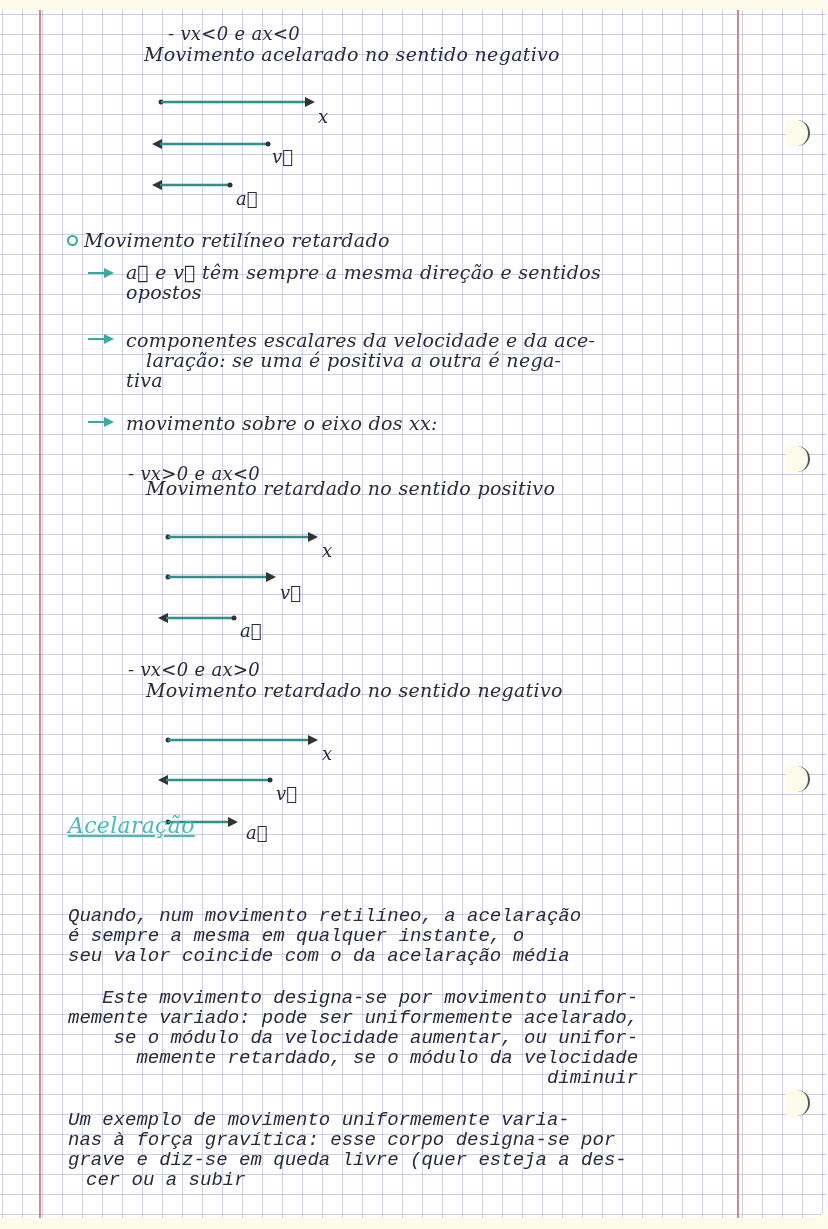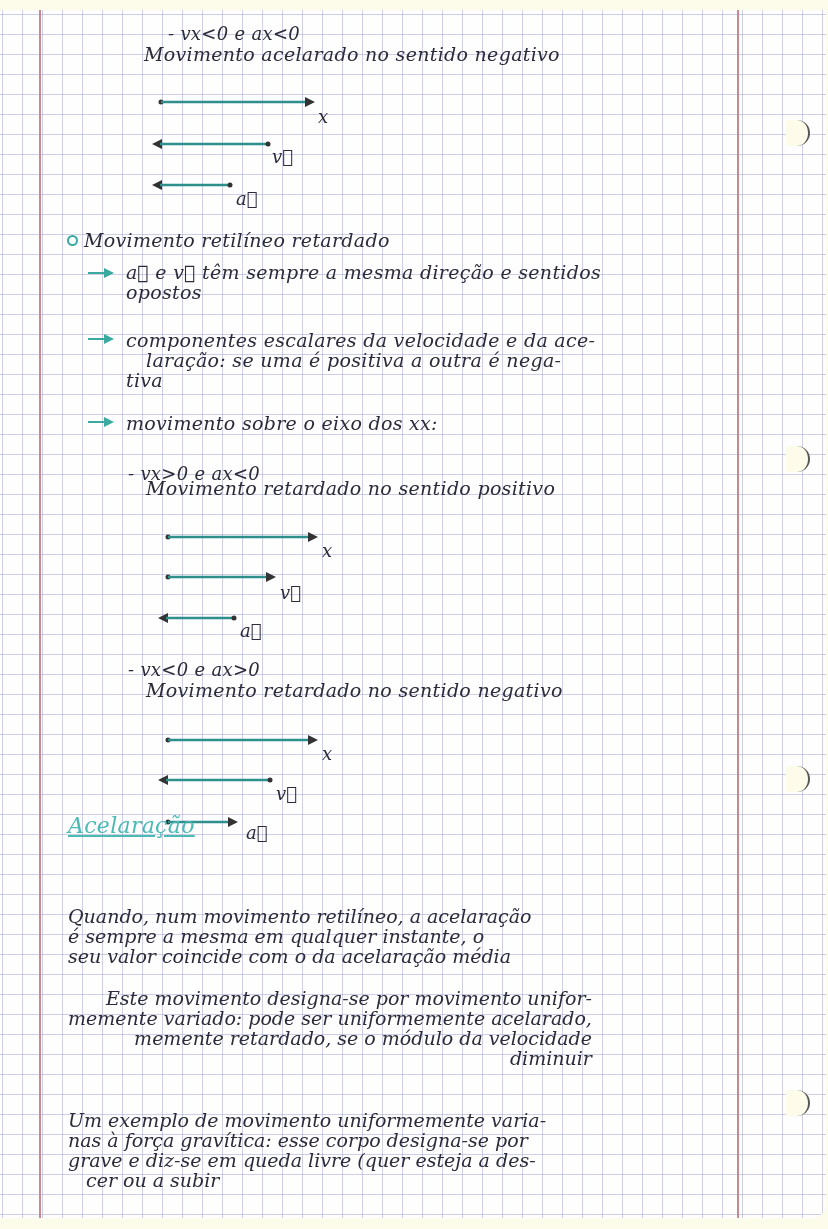--- a/index.html
+++ b/index.html
@@ -29,21 +29,21 @@
   .txt { position:absolute; font-size:19px; line-height:20px; white-space:nowrap; font-style:italic; letter-spacing:0.3px; }
   .cond { font-size:18px; }
   .heading { color:#4bbab5; font-size:22px; }
   .bullet-circle {
     position:absolute; width:7px; height:7px; border:2px solid #3aa99f; border-radius:50%;
   }
   .bullet-arrow { position:absolute; width:26px; height:10px; }
   .vec { position:absolute; height:14px; }
   .lbl { position:absolute; font-size:18px; font-style:italic; }
   .para { position:absolute; left:68px; font-size:19px; line-height:20px; font-style:italic; }
-  .para div { white-space:nowrap; }
+  .para div { white-space:nowrap;font-family:Liberation Mono, monospace; }
 </style>
 </head>
 <body>
 
 <div class="paper">
   <div class="margin-left"></div>
   <div class="margin-right"></div>
 </div>
 
 <div class="hole" style="top:120px;"></div>
@@ -145,20 +145,21 @@
 
 <div class="para" style="top:906px;">
   <div>Quando, num movimento retilíneo, a acelaração</div>
   <div>é sempre a mesma em qualquer instante, o</div>
   <div>seu valor coincide com o da acelaração média</div>
 </div>
 
 <div class="para" style="top:988px;text-align:right;">
   <div>Este movimento designa-se por movimento unifor-</div>
   <div>memente variado: pode ser uniformemente acelarado,</div>
+  <div>se o módulo da velocidade aumentar, ou unifor-</div>
   <div>memente retardado, se o módulo da velocidade</div>
   <div>diminuir</div>
 </div>
 
 <div class="para" style="top:1110px;">
   <div>Um exemplo de movimento uniformemente varia-</div>
   <div>nas à força gravítica: esse corpo designa-se por</div>
   <div>grave e diz-se em queda livre (quer esteja a des-</div>
   <div style="padding-left:18px;">cer ou a subir</div>
 </div>

